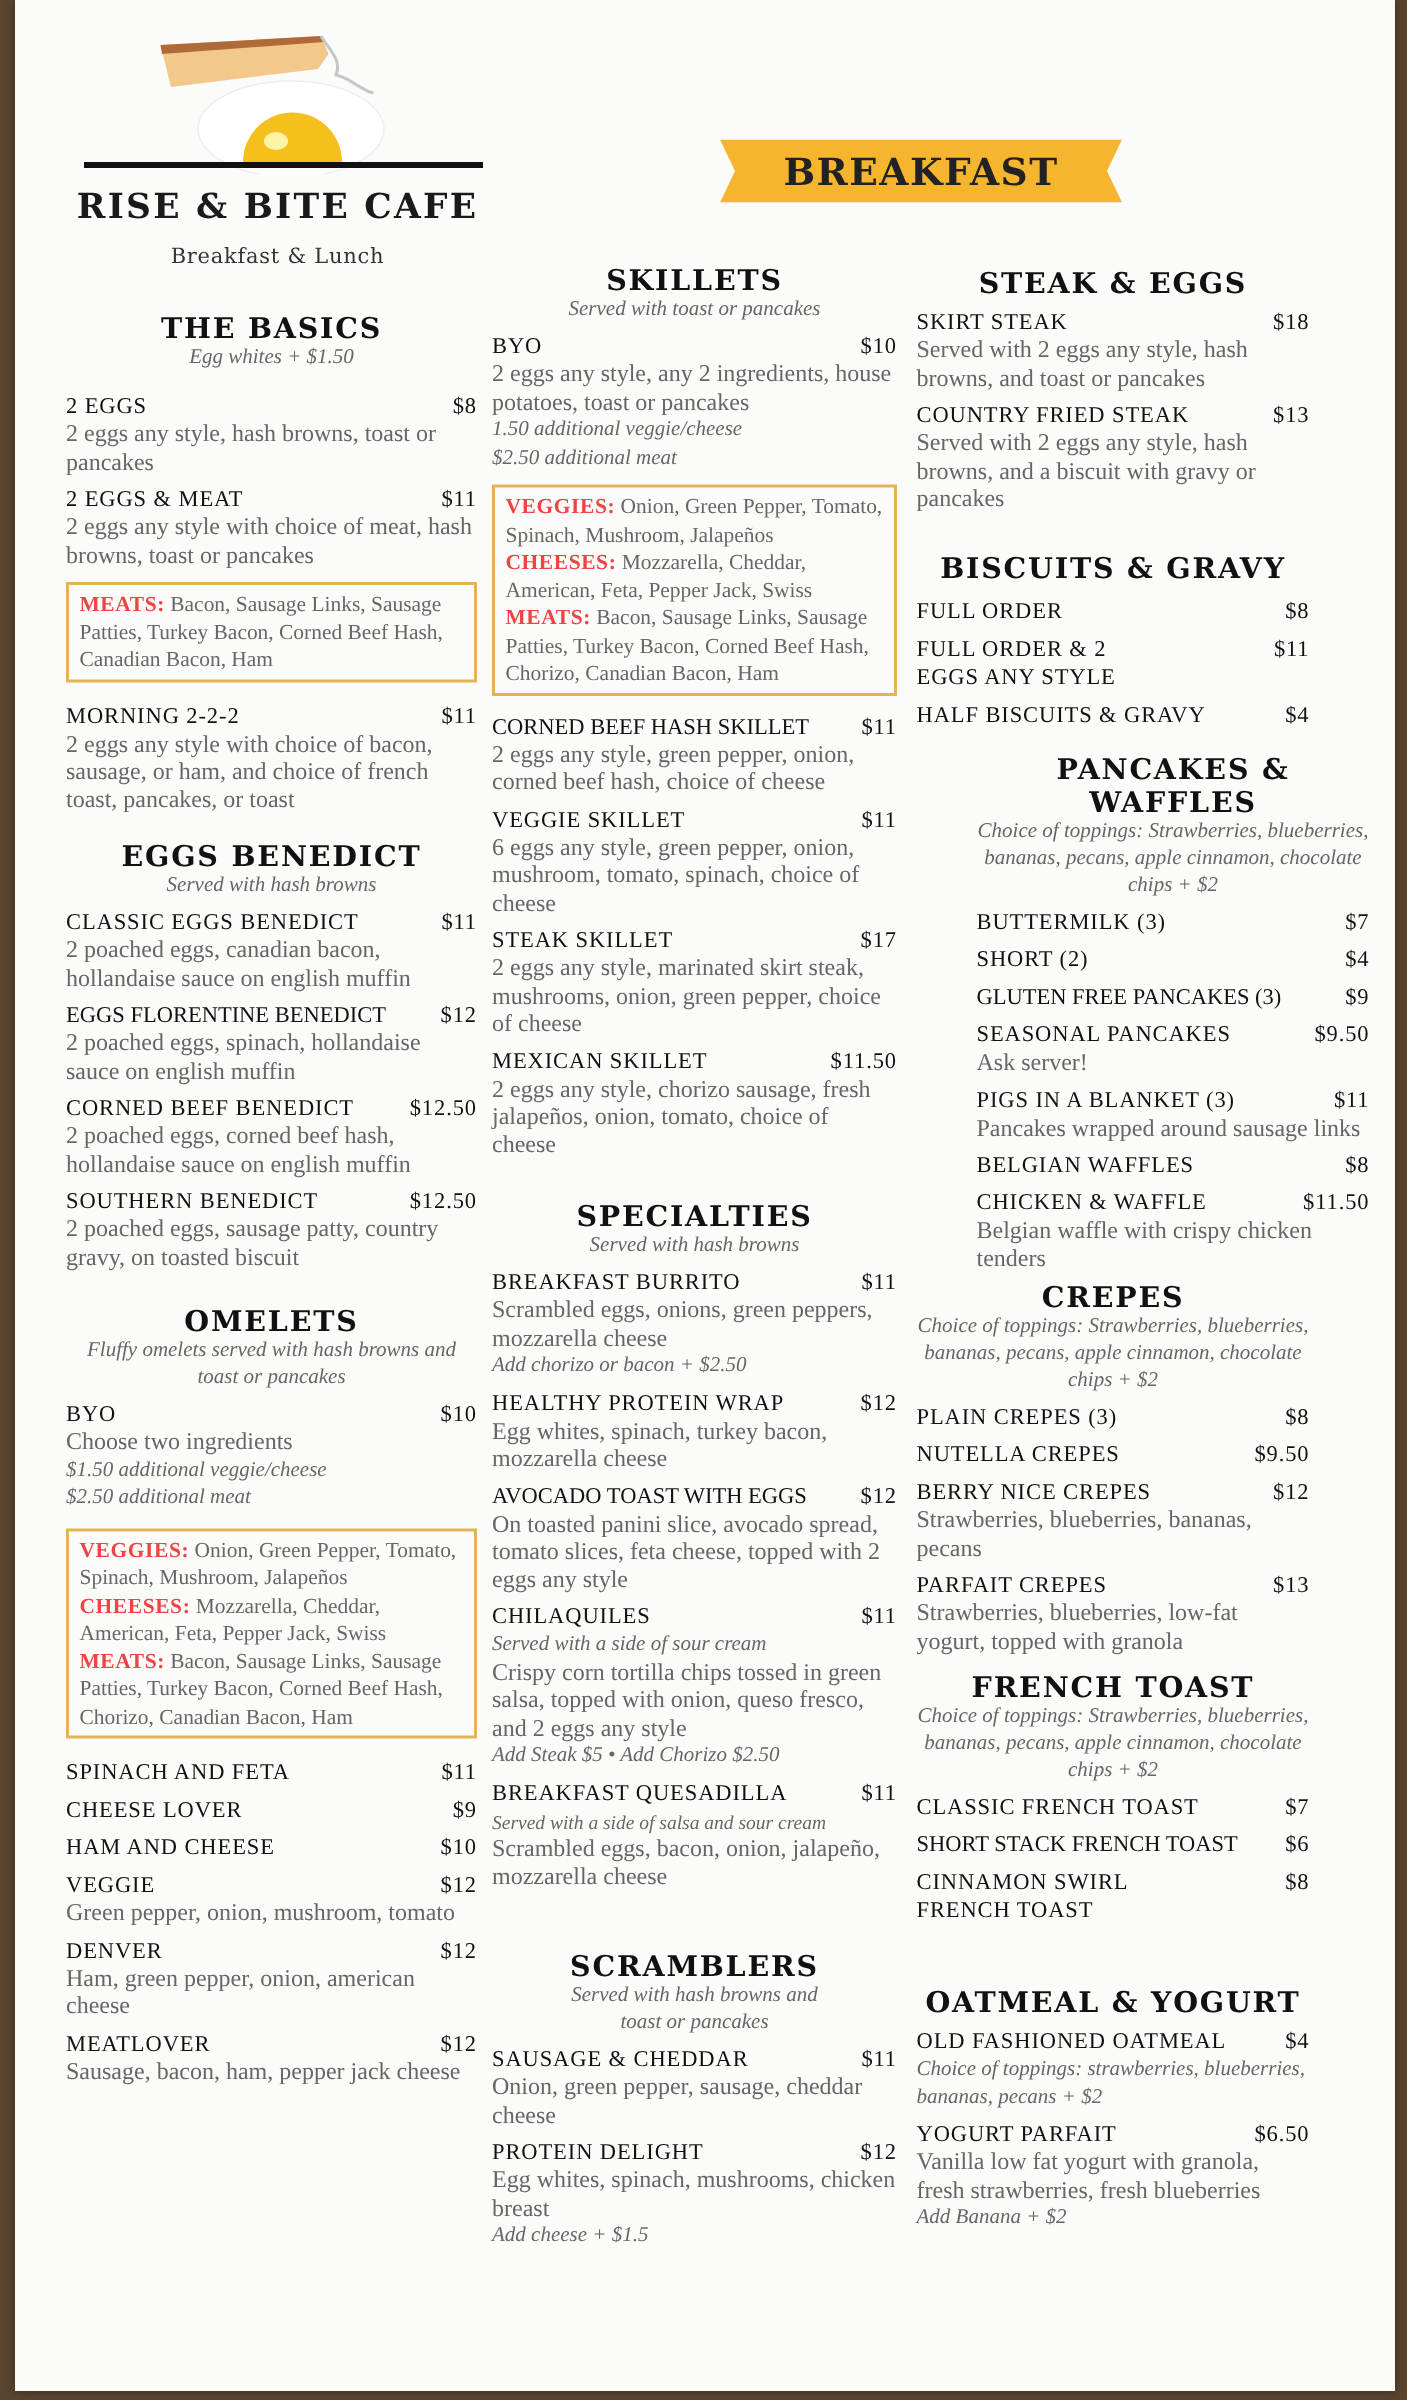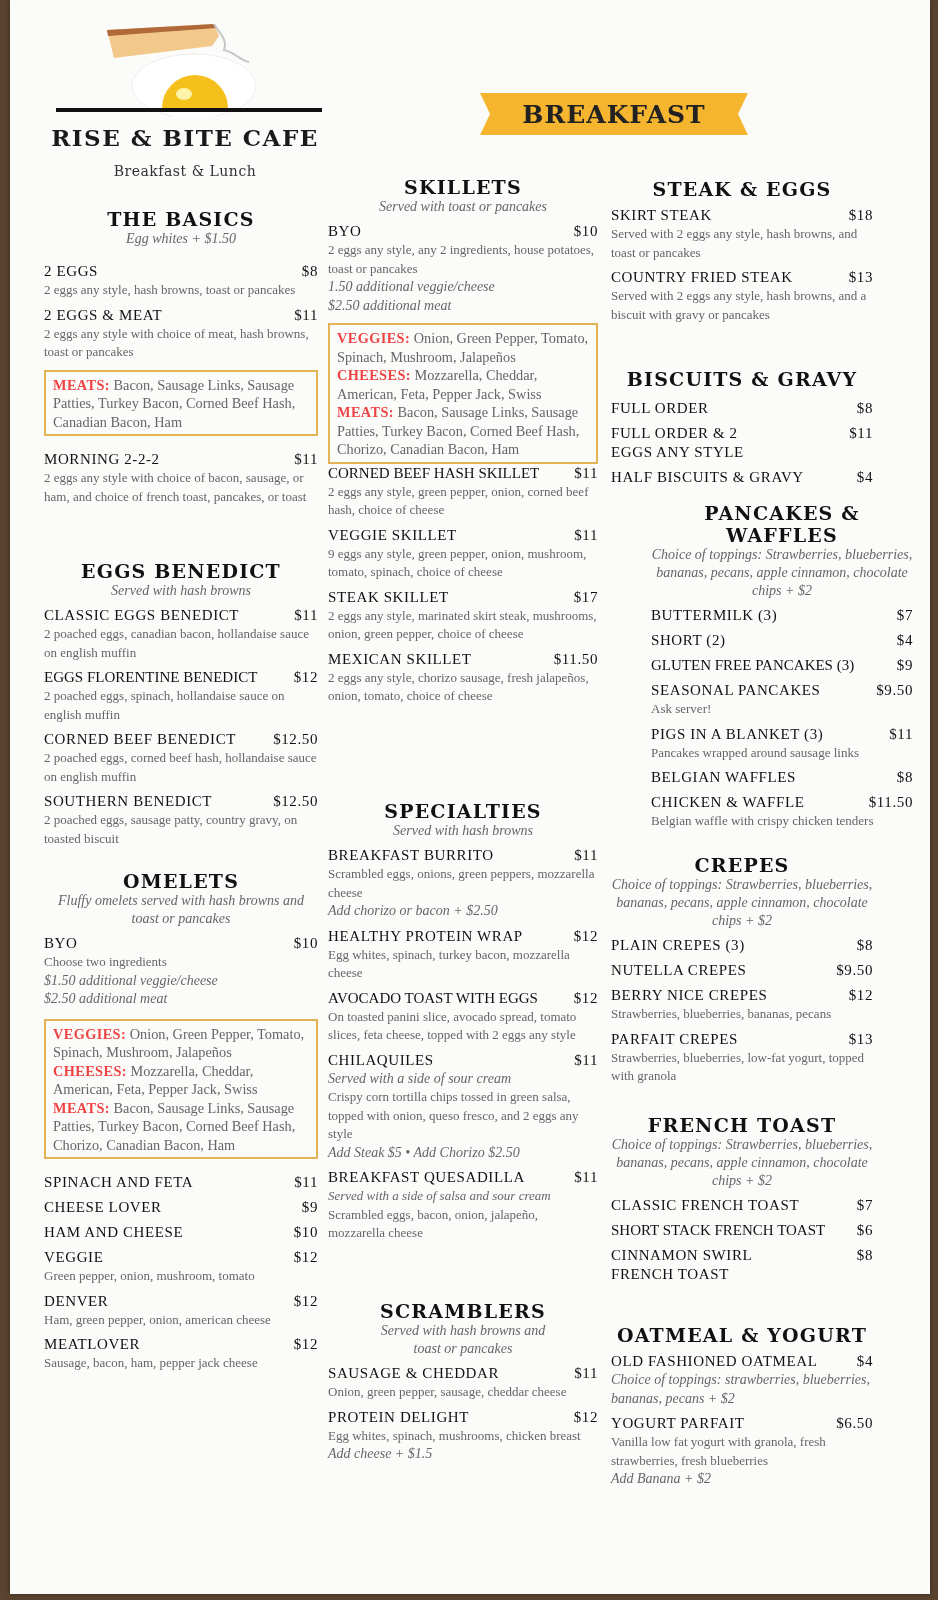--- a/index.html
+++ b/index.html
@@ -43,21 +43,21 @@
     font-size: 14px; color: #666; line-height: 18px;
   }
   .item { margin-top: 6px; }
   .item-head {
     display: flex; justify-content: space-between; align-items: baseline;
     font-family: "Liberation Serif", serif; font-size: 15px; color: #111; letter-spacing: 0.6px; line-height: 19px;
   }
   .item-name { font-weight: normal; }
   .item-price { font-weight: normal; white-space: nowrap; padding-left: 6px; }
   .item-desc {
-    font-family: "Liberation Serif", serif; font-size: 13px; color: #666; line-height: 18.5px;
+    font-family: "Liberation Serif", serif; font-size: 16px; color: #666; line-height: 18.5px;
   }
   .item-note {
     font-family: "Liberation Serif", serif; font-style: italic; font-size: 14px; color: #666; line-height: 18.5px;
   }
   .box {
     border: 2px solid #e2b456; padding: 4px 6px 3px 7px;
     font-family: "Liberation Serif", serif; font-size: 14.3px; color: #666; line-height: 18.5px;
   }
   .box b { color: #ef4444; font-weight: bold; letter-spacing: 0.4px; }
 </style>
@@ -215,33 +215,33 @@
         </div>
       <div class="item-desc">2 eggs any style, any 2 ingredients, house potatoes, toast or pancakes</div>
       <div class="item-note">1.50 additional veggie/cheese</div>
       <div class="item-note">$2.50 additional meat</div>
     </div>
     <div class="box" style="margin-top:8px">
       <b>VEGGIES:</b><span> Onion, Green Pepper, Tomato, Spinach, Mushroom, Jalapeños</span><br>
       <b>CHEESES:</b><span> Mozzarella, Cheddar, American, Feta, Pepper Jack, Swiss</span><br>
       <b>MEATS:</b><span> Bacon, Sausage Links, Sausage Patties, Turkey Bacon, Corned Beef Hash, Chorizo, Canadian Bacon, Ham</span>
     </div>
-    <div class="item" style="margin-top:0">
+    <div class="item" style="margin-top:12px">
       <div class="item-head">
           <span class="item-name" style="letter-spacing:0">CORNED BEEF HASH SKILLET</span>
           <span class="item-price">$11</span>
         </div>
       <div class="item-desc">2 eggs any style, green pepper, onion, corned beef hash, choice of cheese</div>
     </div>
     <div class="item">
       <div class="item-head">
           <span class="item-name">VEGGIE SKILLET</span>
           <span class="item-price">$11</span>
         </div>
-      <div class="item-desc">9 eggs any style, green pepper, onion, mushroom, tomato, spinach, choice of cheese</div>
+      <div class="item-desc">6 eggs any style, green pepper, onion, mushroom, tomato, spinach, choice of cheese</div>
     </div>
     <div class="item">
       <div class="item-head">
           <span class="item-name">STEAK SKILLET</span>
           <span class="item-price">$17</span>
         </div>
       <div class="item-desc">2 eggs any style, marinated skirt steak, mushrooms, onion, green pepper, choice of cheese</div>
     </div>
     <div class="item">
       <div class="item-head">

